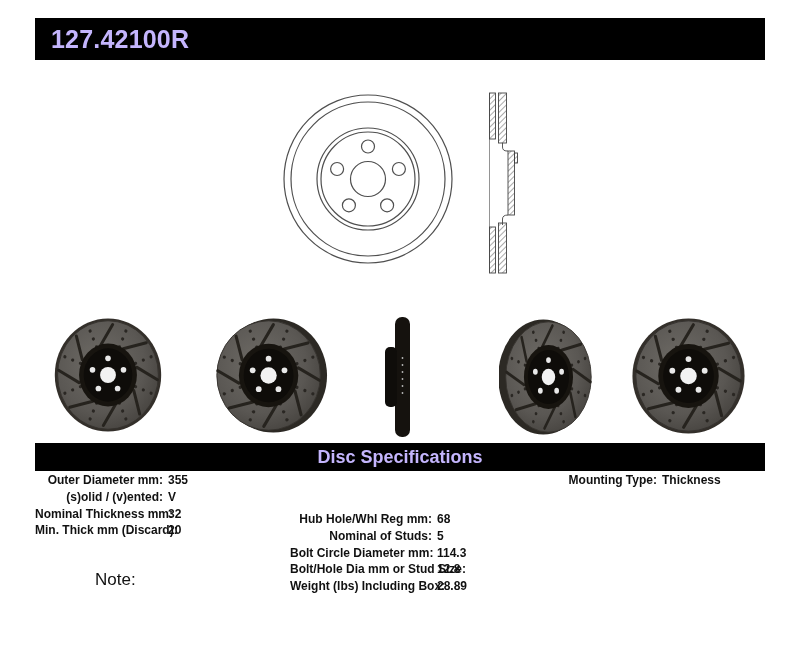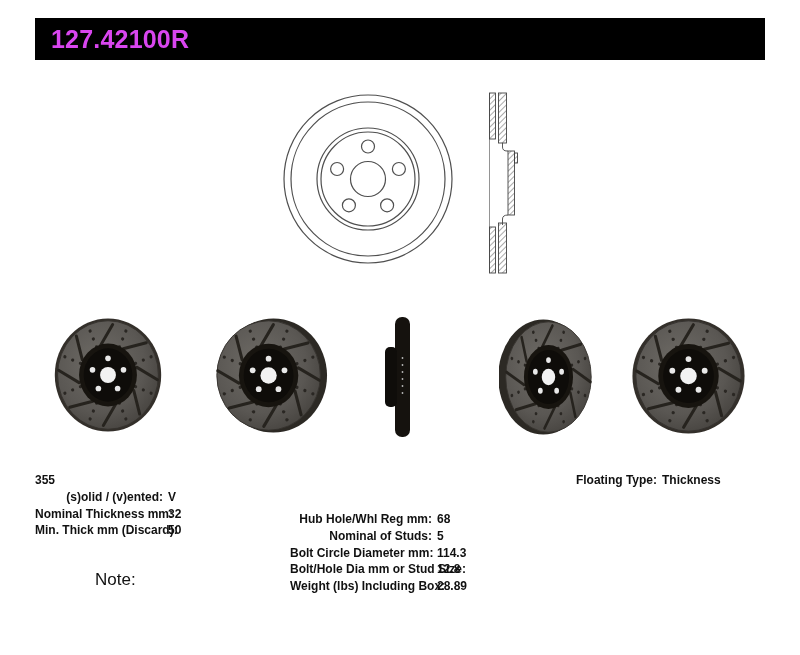--- a/index.html
+++ b/index.html
@@ -2,21 +2,21 @@
 <html><head>
 <meta charset="utf-8">
 <style>
   html,body{margin:0;padding:0;background:#ffffff;}
   .page{
     position:relative; width:800px; height:655px; background:#ffffff;
     font-family:"Liberation Sans", sans-serif; color:#111; overflow:hidden;
   }
   
   .bar{
-    position:absolute; left:35px; width:730px; background:#000; color:#d946ef;
+    position:absolute; left:35px; width:730px; background:#000; color:#c4b5fd;
     box-sizing:border-box; display:flex; align-items:center;
   }
   .top-bar{ top:18px; height:42px; justify-content:space-between;
     padding:0 16px; font-weight:bold; font-size:25px; letter-spacing:.2px;}
   .spec-bar{ top:443px; height:28px; justify-content:center;
     font-weight:bold; font-size:18px;}
   
   .drawing{ position:absolute; }
   
   .photo{ position:absolute; }
@@ -150,41 +150,45 @@
     <g transform="translate(2.5,0)">
         <use href="#rotorCore"></use>
       </g>
   </svg>
 
   <svg class="photo" style="left:630px; top:316px;" width="117" height="120" viewBox="0 0 120 124" preserveAspectRatio="none">
     <ellipse cx="60" cy="62" rx="57.5" ry="59.5" fill="#332f2a"></ellipse>
     <use href="#rotorCore"></use>
   </svg>
 
+  <div class="bar spec-bar">
+    <span>Disc Specifications</span>
+  </div>
 
   <div class="spec-col col-left">
 
       <div class="spec-row">
+        <span class="spec-label">Outer Diameter mm:</span>
         <span class="spec-value">355</span>
       </div>
 
       <div class="spec-row">
         <span class="spec-label">(s)olid / (v)ented:</span>
         <span class="spec-value">V</span>
       </div>
 
 
       <div class="spec-row">
         <span class="spec-label">Nominal Thickness mm:</span>
         <span class="spec-value">32</span>
       </div>
 
       <div class="spec-row">
         <span class="spec-label">Min. Thick mm (Discard):</span>
-        <span class="spec-value">50</span>
+        <span class="spec-value">20</span>
       </div>
     </div>
 
   <div class="spec-col col-middle">
 
       <div class="spec-row">
         <span class="spec-label">Hub Hole/Whl Reg mm:</span>
         <span class="spec-value">68</span>
       </div>
 
@@ -206,20 +210,20 @@
 
       <div class="spec-row">
         <span class="spec-label">Weight (lbs) Including Box:</span>
         <span class="spec-value">28.89</span>
       </div>
     </div>
 
   <div class="spec-col col-right">
 
       <div class="spec-row">
-        <span class="spec-label">Floating Type:</span>
+        <span class="spec-label">Mounting Type:</span>
         <span class="spec-value">Thickness</span>
       </div>
     </div>
 
   <div class="note">Note:</div>
 
 </div>
 
 </body></html>

